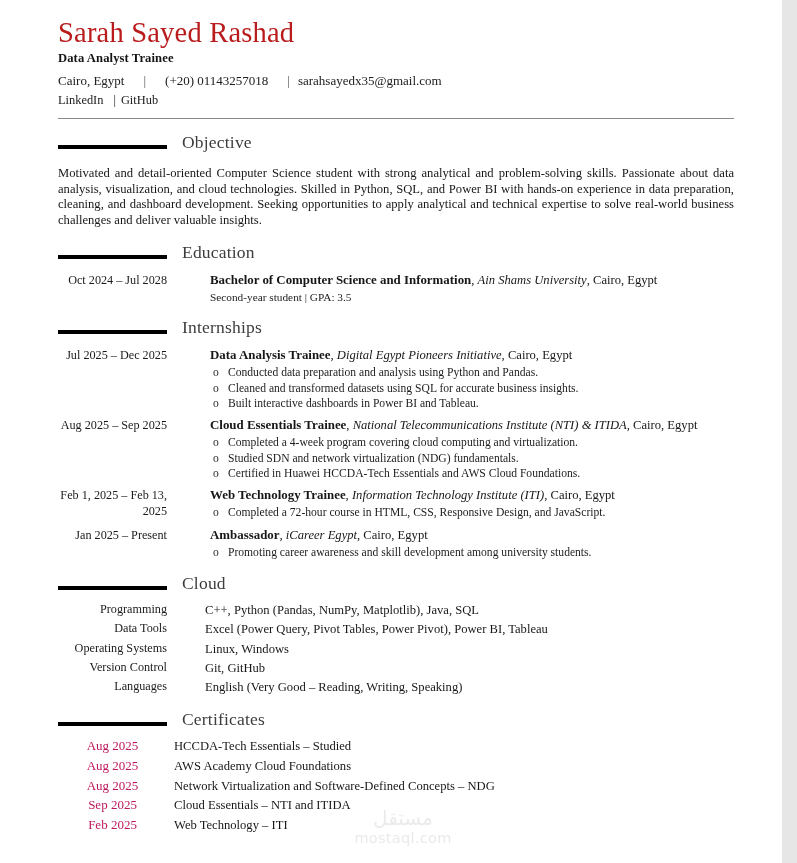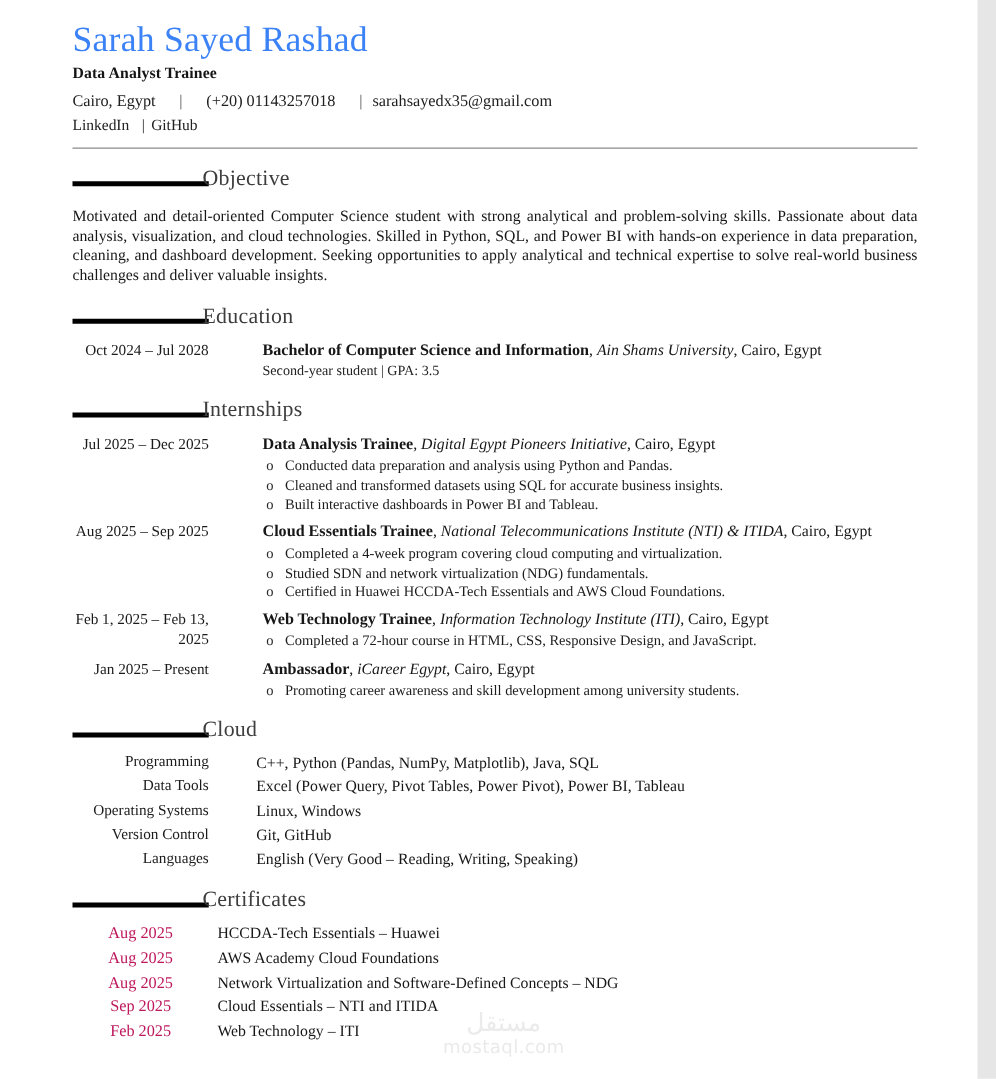--- a/index.html
+++ b/index.html
@@ -31,21 +31,21 @@
   }
 
   
   .name {
     font-size: 28.5px;
     font-weight: normal;
     letter-spacing: 0.2px;
     line-height: 1.08;
     margin: 0;
     padding-top: 18px;
-    color: #3b82f6;
+    color: #b91c1c;
   }
   .subtitle {
     font-size: 12.6px;
     font-weight: bold;
     margin: 2px 0 0 0;
     letter-spacing: 0.1px;
     color: #141414;
   }
   .contact-line {
     font-size: 13px;
@@ -84,21 +84,21 @@
   .section-bar {
     position: absolute;
     left: 0;
     top: 9px;
     width: 109px;
     height: 4px;
     background: #000000;
   }
   .section-title {
     position: absolute;
-    left: 104px;
+    left: 124px;
     top: -4px;
     font-size: 17.5px;
     color: #3d3d3d;
     letter-spacing: 0.2px;
     font-weight: normal;
   }
 
   .objective-text {
     margin-top: 8px;
     font-size: 12.6px;
@@ -356,21 +356,21 @@
     </div>
 
     <div class="section">
       <div class="section-head">
         <div class="section-bar"></div>
         <div class="section-title">Certificates</div>
       </div>
 
       <div class="cert-row">
         <div class="cert-date">Aug 2025</div>
-        <div class="cert-name">HCCDA-Tech Essentials – Huawei</div>
+        <div class="cert-name">HCCDA-Tech Essentials – Studied</div>
       </div>
       <div class="cert-row">
         <div class="cert-date">Aug 2025</div>
         <div class="cert-name">AWS Academy Cloud Foundations</div>
       </div>
       <div class="cert-row">
         <div class="cert-date">Aug 2025</div>
         <div class="cert-name">Network Virtualization and Software-Defined Concepts – NDG</div>
       </div>
       <div class="cert-row">

